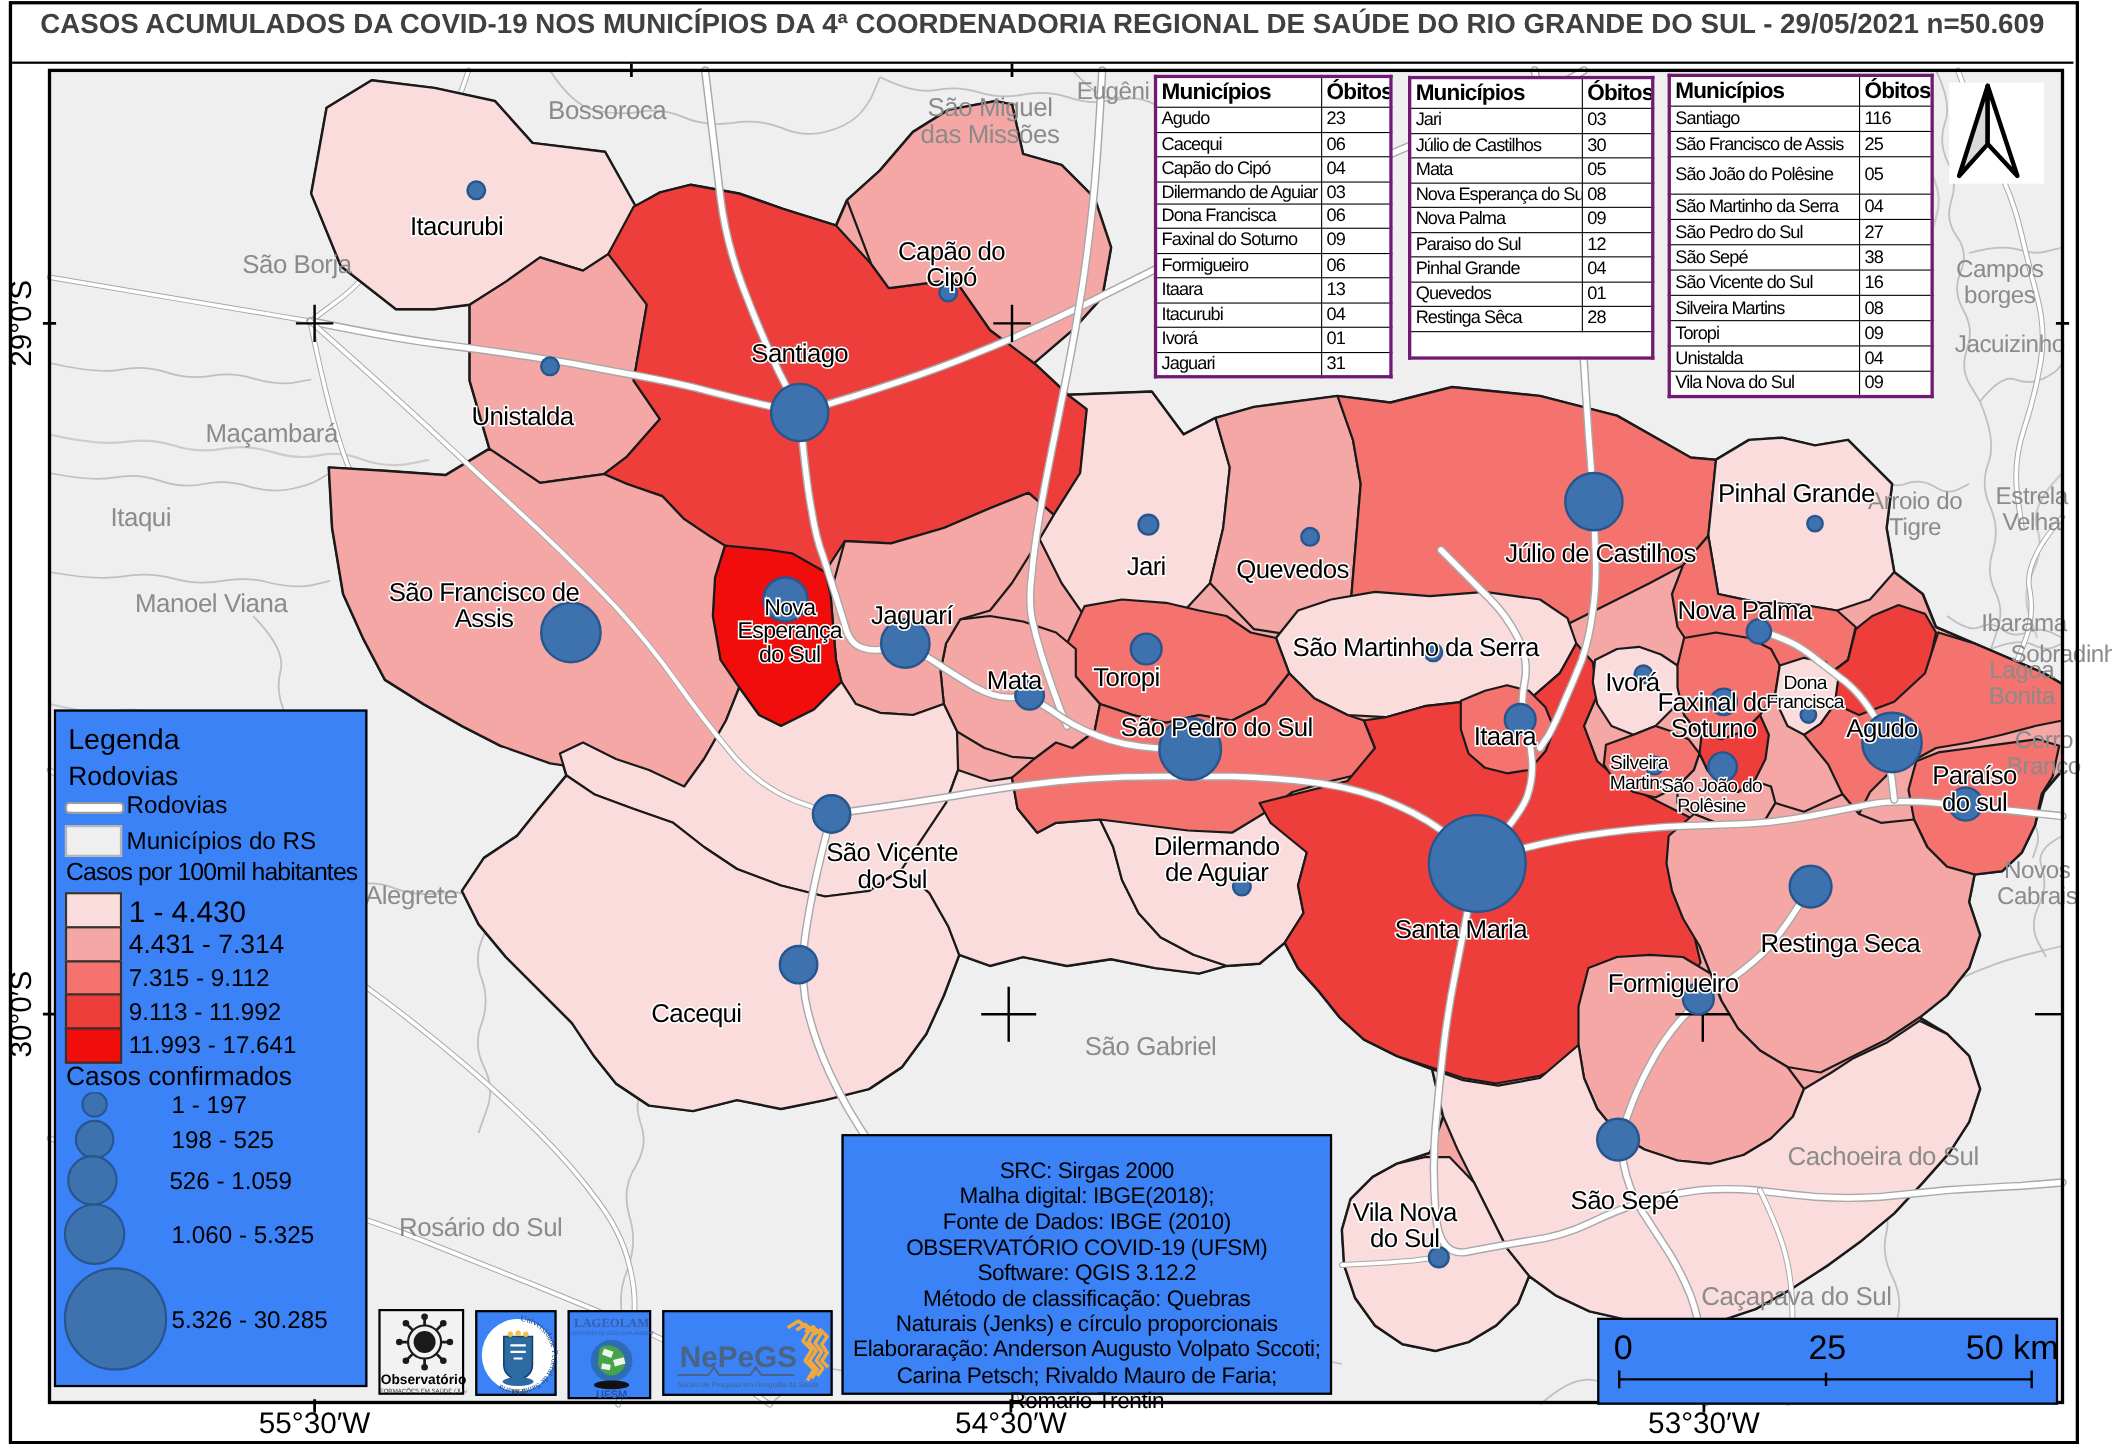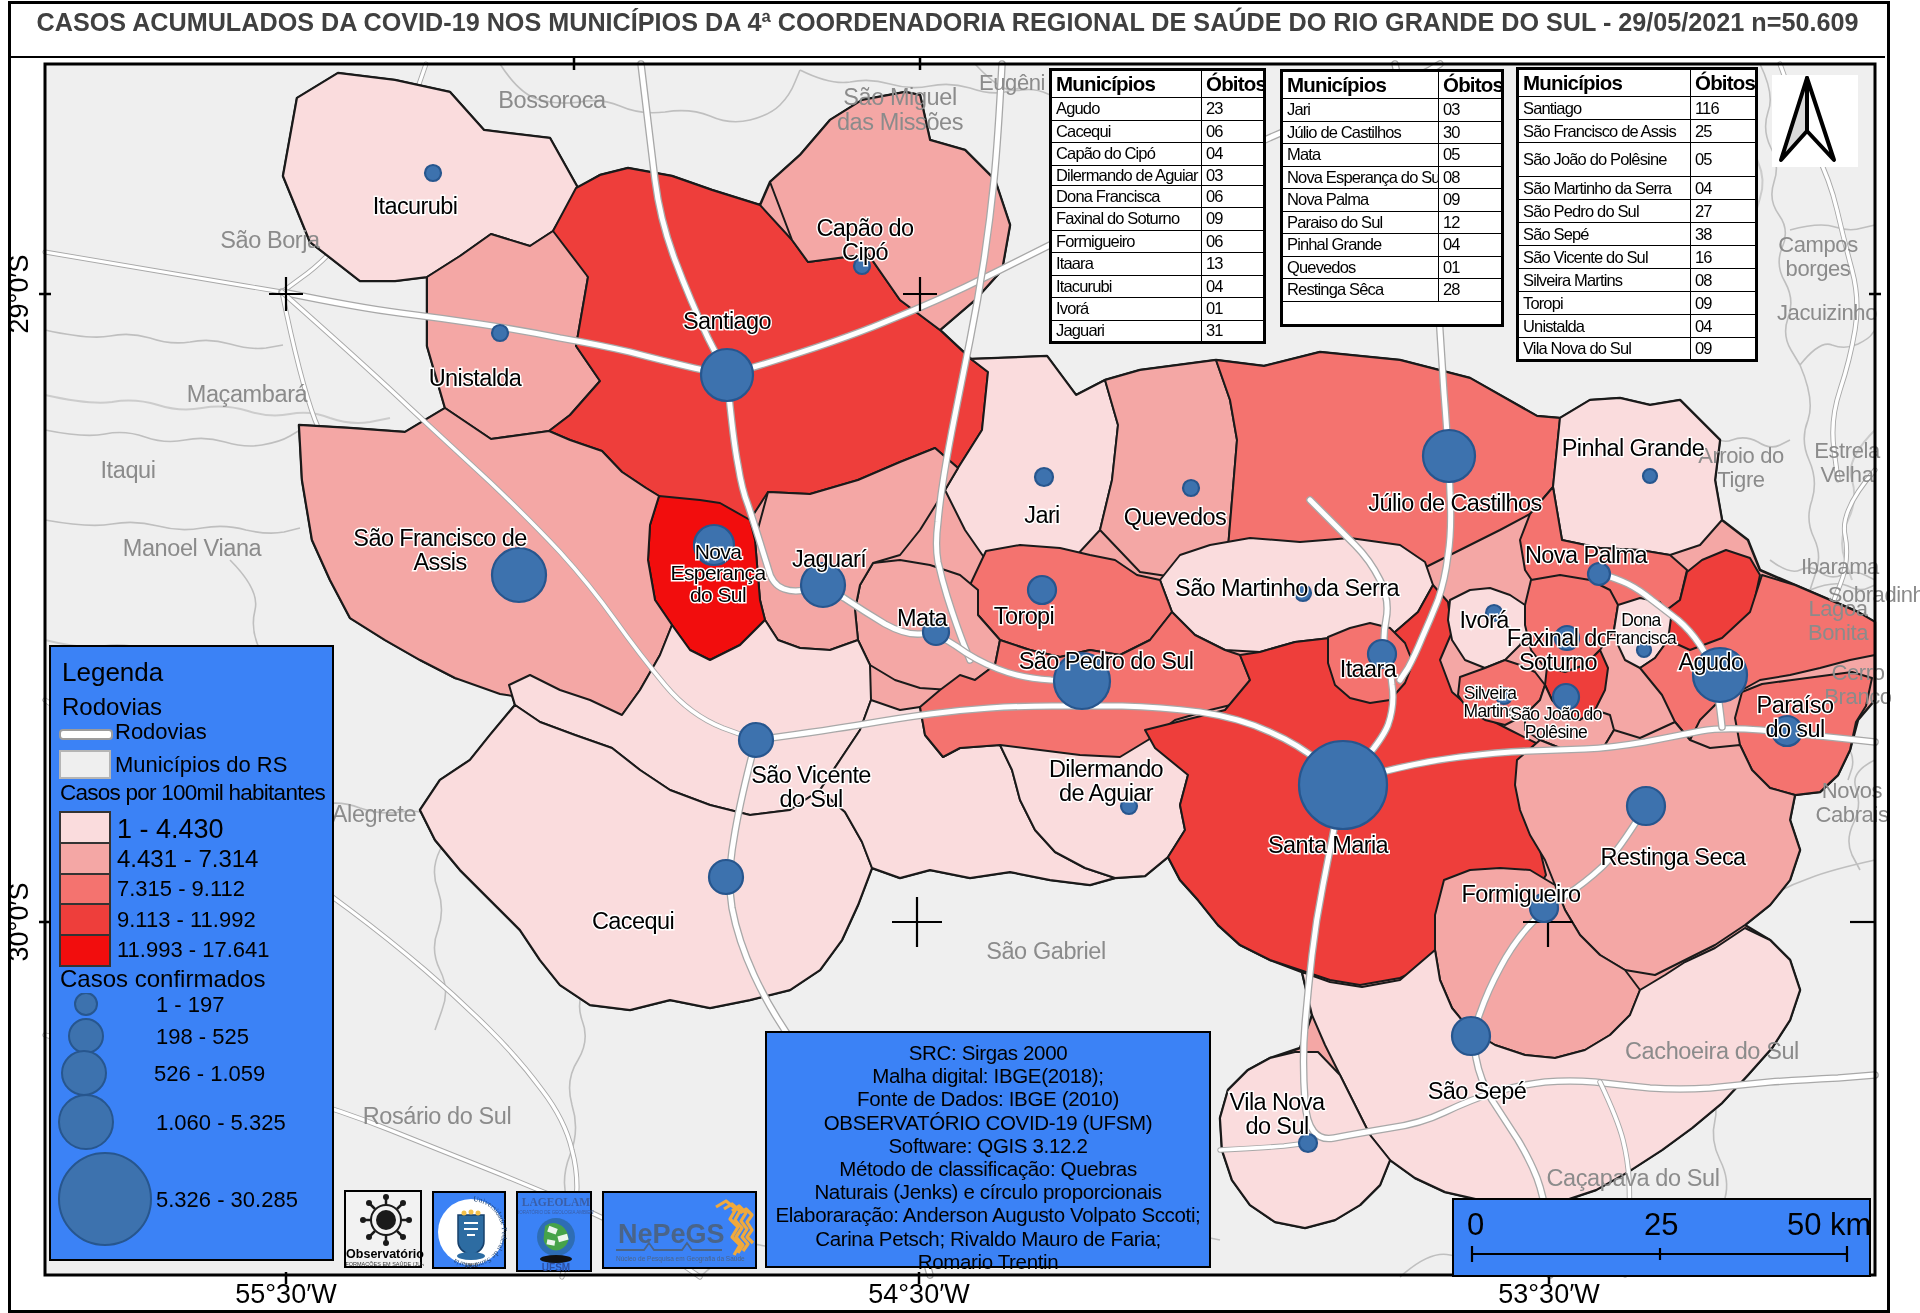--- a/index.html
+++ b/index.html
@@ -1,20 +1,20 @@
 <!DOCTYPE html>
 <html><head>
 <meta charset="utf-8">
 <style>
   html,body{margin:0;padding:0;background:#fff;}
   #page{position:relative;width:1920px;height:1313px;background:#fff;font-family:"Liberation Sans",sans-serif;overflow:hidden;}
   #title{position:absolute;left:10px;top:8px;width:1875px;text-align:center;font-size:25.2px;font-weight:bold;color:#404040;white-space:nowrap;}
   #titleline{position:absolute;left:11px;top:56px;width:1874px;height:2px;background:#000;}
   #border{position:absolute;left:8px;top:1px;width:1876px;height:1306px;border:3.5px solid #000;}
-  .tbl{position:absolute;background:#fff;border:3px solid #000000;border-collapse:collapse;table-layout:fixed;}
+  .tbl{position:absolute;background:#fff;border:3px solid #701a75;border-collapse:collapse;table-layout:fixed;}
   .tbl td{border:1.6px solid #000;font-size:16.5px;letter-spacing:-0.85px;padding:0 0 0 4px;white-space:nowrap;overflow:hidden;color:#000;}
   .tbl .hd td{font-size:20.5px;letter-spacing:-0.8px;font-weight:bold;}
   .box{position:absolute;background:#3b82f6;border:2.5px solid #000;box-sizing:border-box;}
 </style>
 </head>
 <body>
 <div id="page">
 
 <svg id="mapsvg" width="1920" height="1313" viewBox="0 0 1920 1313" style="position:absolute;left:0;top:0;">
 
@@ -630,21 +630,21 @@
     <circle cx="35" cy="129" r="27" fill="#3d72ae" stroke="#27568e" stroke-width="2"></circle>
     <circle cx="54" cy="206" r="46" fill="#3d72ae" stroke="#27568e" stroke-width="2"></circle>
   </svg>
   <div style="position:absolute;left:105px;top:345px;font-size:22px;">1 - 197</div>
   <div style="position:absolute;left:105px;top:377px;font-size:22px;">198 - 525</div>
   <div style="position:absolute;left:103px;top:414px;font-size:22px;">526 - 1.059</div>
   <div style="position:absolute;left:105px;top:463px;font-size:22px;">1.060 - 5.325</div>
   <div style="position:absolute;left:105px;top:540px;font-size:22px;">5.326 - 30.285</div>
 </div>
 
-<div class="box" id="infobox" style="left:765px;top:1031px;width:446px;height:237px;text-align:center;font-size:20.5px;line-height:23.2px;letter-spacing:-0.35px;padding-top:8px;">
+<div class="box" id="infobox" style="left:765px;top:1031px;width:446px;height:237px;text-align:center;font-size:20.5px;line-height:23.2px;letter-spacing:-0.35px;padding-top:20px;">
 <div style="white-space:nowrap;">SRC: Sirgas 2000</div>
 <div style="white-space:nowrap;">Malha digital: IBGE(2018);</div>
 <div style="white-space:nowrap;">Fonte de Dados: IBGE (2010)</div>
 <div style="white-space:nowrap;">OBSERVATÓRIO COVID-19 (UFSM)</div>
 <div style="white-space:nowrap;">Software: QGIS 3.12.2</div>
 <div style="white-space:nowrap;">Método de classificação: Quebras</div>
 <div style="white-space:nowrap;">Naturais (Jenks) e círculo proporcionais</div>
 <div style="white-space:nowrap;">Elaboraração: Anderson Augusto Volpato Sccoti;</div>
 <div style="white-space:nowrap;">Carina Petsch; Rivaldo Mauro de Faria;</div>
 <div style="white-space:nowrap;">Romario Trentin</div>

